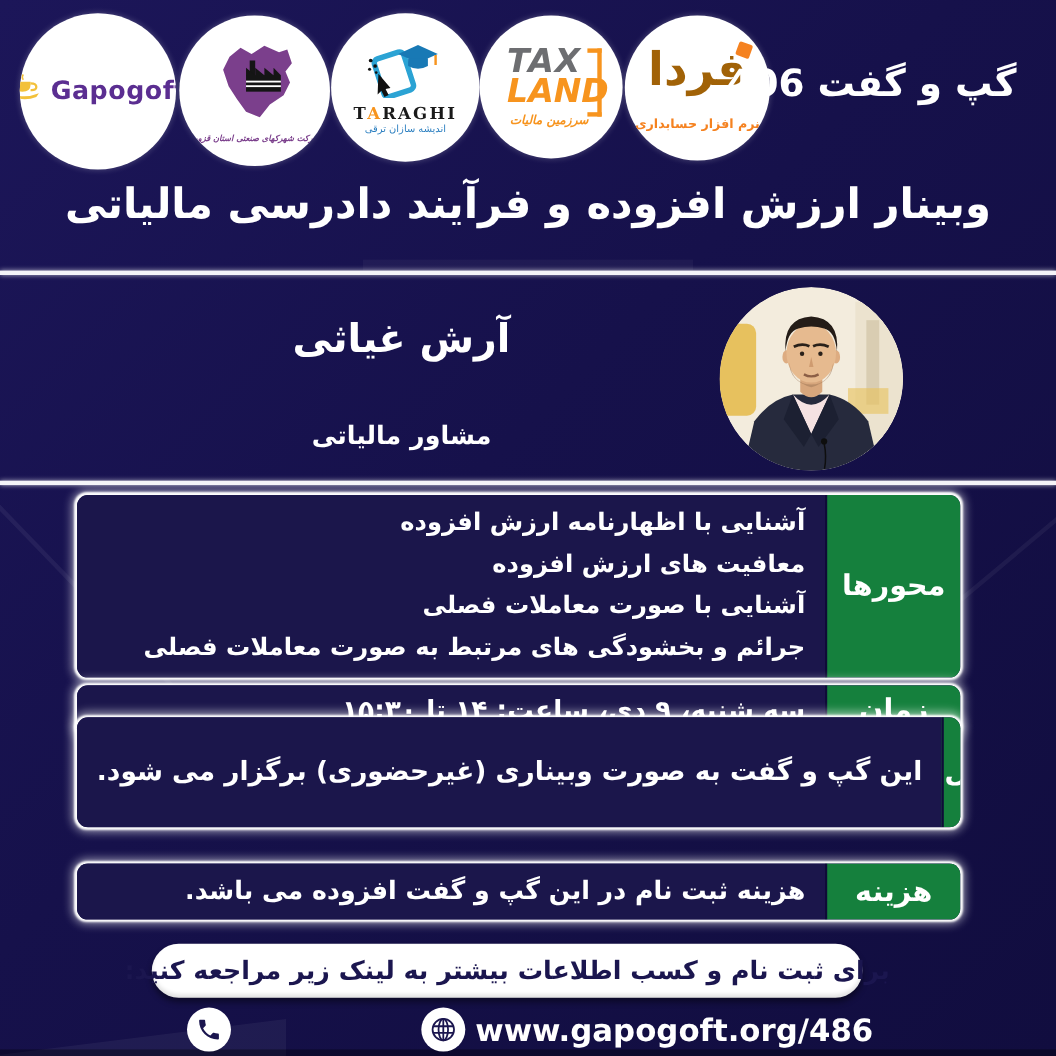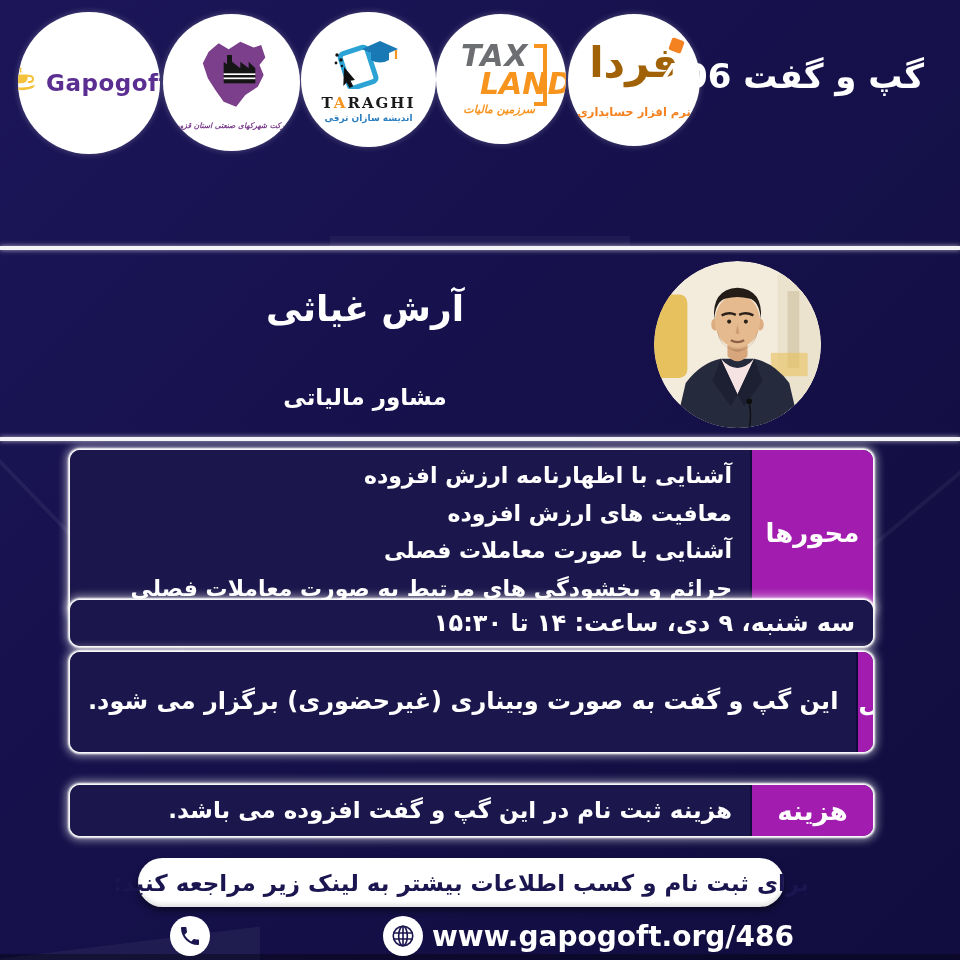--- a/index.html
+++ b/index.html
@@ -34,27 +34,27 @@
 
   .gapogoft-row { display:flex; align-items:center; gap:4px; }
   .gapogoft-text { color:#5b2e91; font-size:23px; font-weight:600; letter-spacing:0.5px; }
 
   .qazvin-caption { color:#7b3f8c; font-size:7.5px; font-weight:bold; white-space:nowrap;
     margin-top:2px; direction:rtl; font-style:italic; }
 
   .taraghi-name { font-size:15px; font-weight:bold; letter-spacing:2px; color:#1a1a1a;
     font-family:"DejaVu Serif", serif; margin-top:1px; }
   .taraghi-name .orange-a { color:#f7941e; }
-  .taraghi-sub { color:#2b7fc0; font-size:9px; font-weight:bold; direction:rtl; margin-top:1px; }
+  .taraghi-sub { color:#2b7fc0; font-size:9px; font-weight:normal; direction:rtl; margin-top:1px; }
 
   .taxland-wrap { position:relative; width:96px; text-align:center; }
   .taxland-bracket { position:absolute; right:2px; top:2px; width:13px; height:62px;
     border-top:4px solid #f7941e; border-right:4px solid #f7941e; border-bottom:4px solid #f7941e; }
   .taxland-tax  { display:block; color:#6d6e71; font-size:30px; font-weight:800; line-height:28px; letter-spacing:1px; text-align:left; padding-left:8px; }
-  .taxland-land { display:block; color:#f7941e; font-size:30px; font-weight:800; line-height:28px; letter-spacing:0; text-align:left; padding-left:8px;margin-left:19px; }
+  .taxland-land { display:block; color:#f7941e; font-size:30px; font-weight:800; line-height:28px; letter-spacing:0; text-align:left; padding-left:8px; }
   .taxland-sub  { display:block; color:#f7941e; font-size:11px; font-weight:bold; direction:rtl;
     margin-top:5px; line-height:13px; text-align:right; padding-right:14px; }
 
   .farda-mark { position:relative; color:#a16207; font-size:42px; font-weight:bold; line-height:44px; direction:rtl; }
   .farda-diamond { position:absolute; right:-4px; top:-2px; width:13px; height:13px;
     background:#f58220; transform:rotate(20deg); border-radius:2px; }
   .farda-sub { color:#f58220; font-size:11.5px; font-weight:bold; direction:rtl; margin-top:20px; }
 
   
   .episode { position:absolute; right:36px; top:56px; width:190px; text-align:center;
@@ -73,32 +73,32 @@
   .speaker-name { position:absolute; left:200px; top:288px; width:330px; text-align:center;
     color:#ffffff; font-size:36px; font-weight:bold; direction:rtl; white-space:nowrap; }
   .speaker-role { position:absolute; left:200px; top:384px; width:330px; text-align:center;
     color:#ffffff; font-size:23px; font-weight:bold; direction:rtl; white-space:nowrap; }
 
   
   .info-row { position:absolute; left:70px; width:803px; display:flex; border-radius:10px;
     overflow:hidden; background:#1c1750;
     box-shadow:0 0 2px 2px #ffffff, 0 0 9px 4px rgba(255,255,255,0.55); }
   .row-1 { top:450px; height:166px; }
-  .row-2 { top:600px; height:46px;flex-direction:column; }
+  .row-2 { top:623px; height:46px; }
   .row-3 { top:652px; height:100px; }
   .row-4 { top:785px; height:51px; }
 
   .row-content { flex:1; background:#1b164b; display:flex; flex-direction:column;
     justify-content:space-around; padding:8px 18px; direction:rtl; }
   .row-line { color:#ffffff; font-weight:bold; font-size:22px; text-align:right;
     white-space:nowrap; line-height:1.3; }
   .row-2 .row-line, .row-3 .row-line { font-size:24px; }
   .row-4 .row-line { font-size:23px; }
 
-  .row-label { width:123px; background:#a21caf; border-left:2px solid #0f0b38;
+  .row-label { width:123px; background:#15803d; border-left:2px solid #0f0b38;
     display:flex; align-items:center; justify-content:center;
     color:#ffffff; font-size:26px; font-weight:bold; direction:rtl; }
 
   
   .cta-pill { position:absolute; left:138px; top:858px; width:646px; height:49px;
     background:#ffffff; border-radius:26px; display:flex; align-items:center; justify-content:center;
     box-shadow:0 4px 6px rgba(0,0,0,0.45), inset 0 -3px 4px rgba(0,0,0,0.12); }
   .cta-text { color:#1b164f; font-size:23px; font-weight:bold; direction:rtl; white-space:nowrap; }
 
   
@@ -183,20 +183,21 @@
 
   <div class="logo-circle lc-5">
     <div class="farda-mark">
       <span>فردا</span>
       <span class="farda-diamond"></span>
     </div>
     <div class="farda-sub">نرم افزار حسابداری</div>
   </div>
 
   <div class="episode">گپ و گفت 406</div>
+  <div class="main-title">وبینار ارزش افزوده و فرآیند دادرسی مالیاتی</div>
 
   <div class="divider divider-top"></div>
 
   <div class="speaker-name">آرش غیاثی</div>
   <div class="speaker-role">مشاور مالیاتی</div>
   <div class="speaker-photo">
     <svg viewBox="0 0 100 100" width="167" height="167">
       <defs>
           <clipPath id="pc">
             <circle cx="50" cy="50" r="50"></circle>

